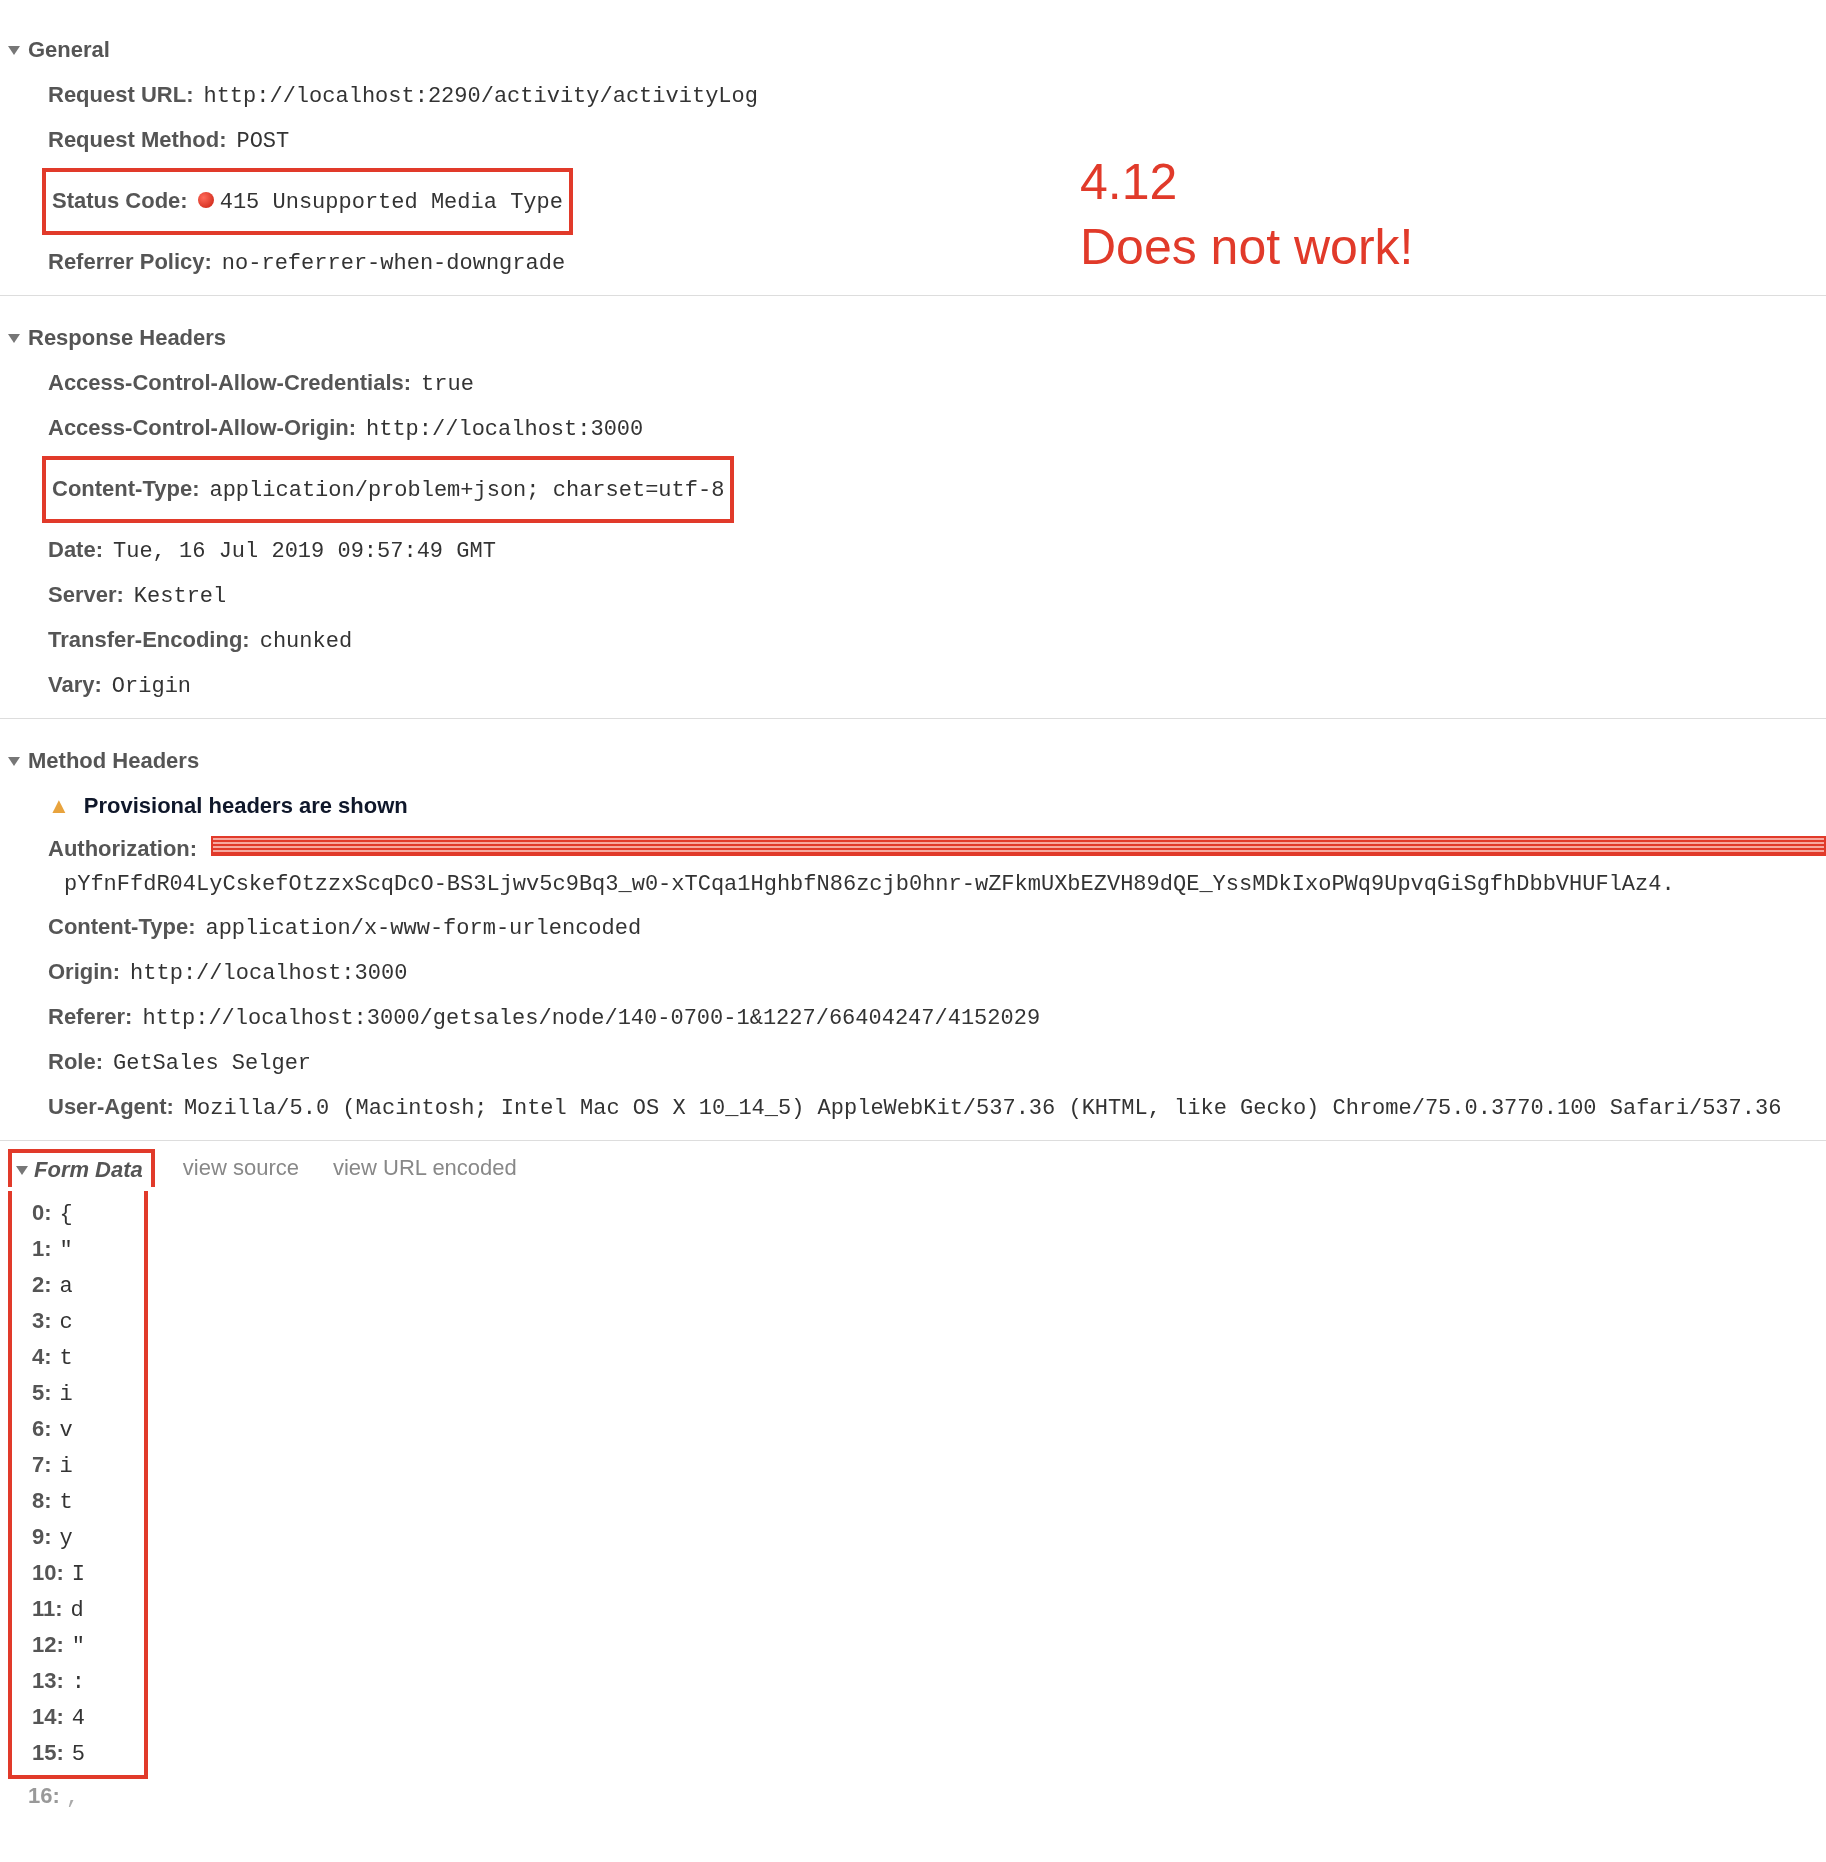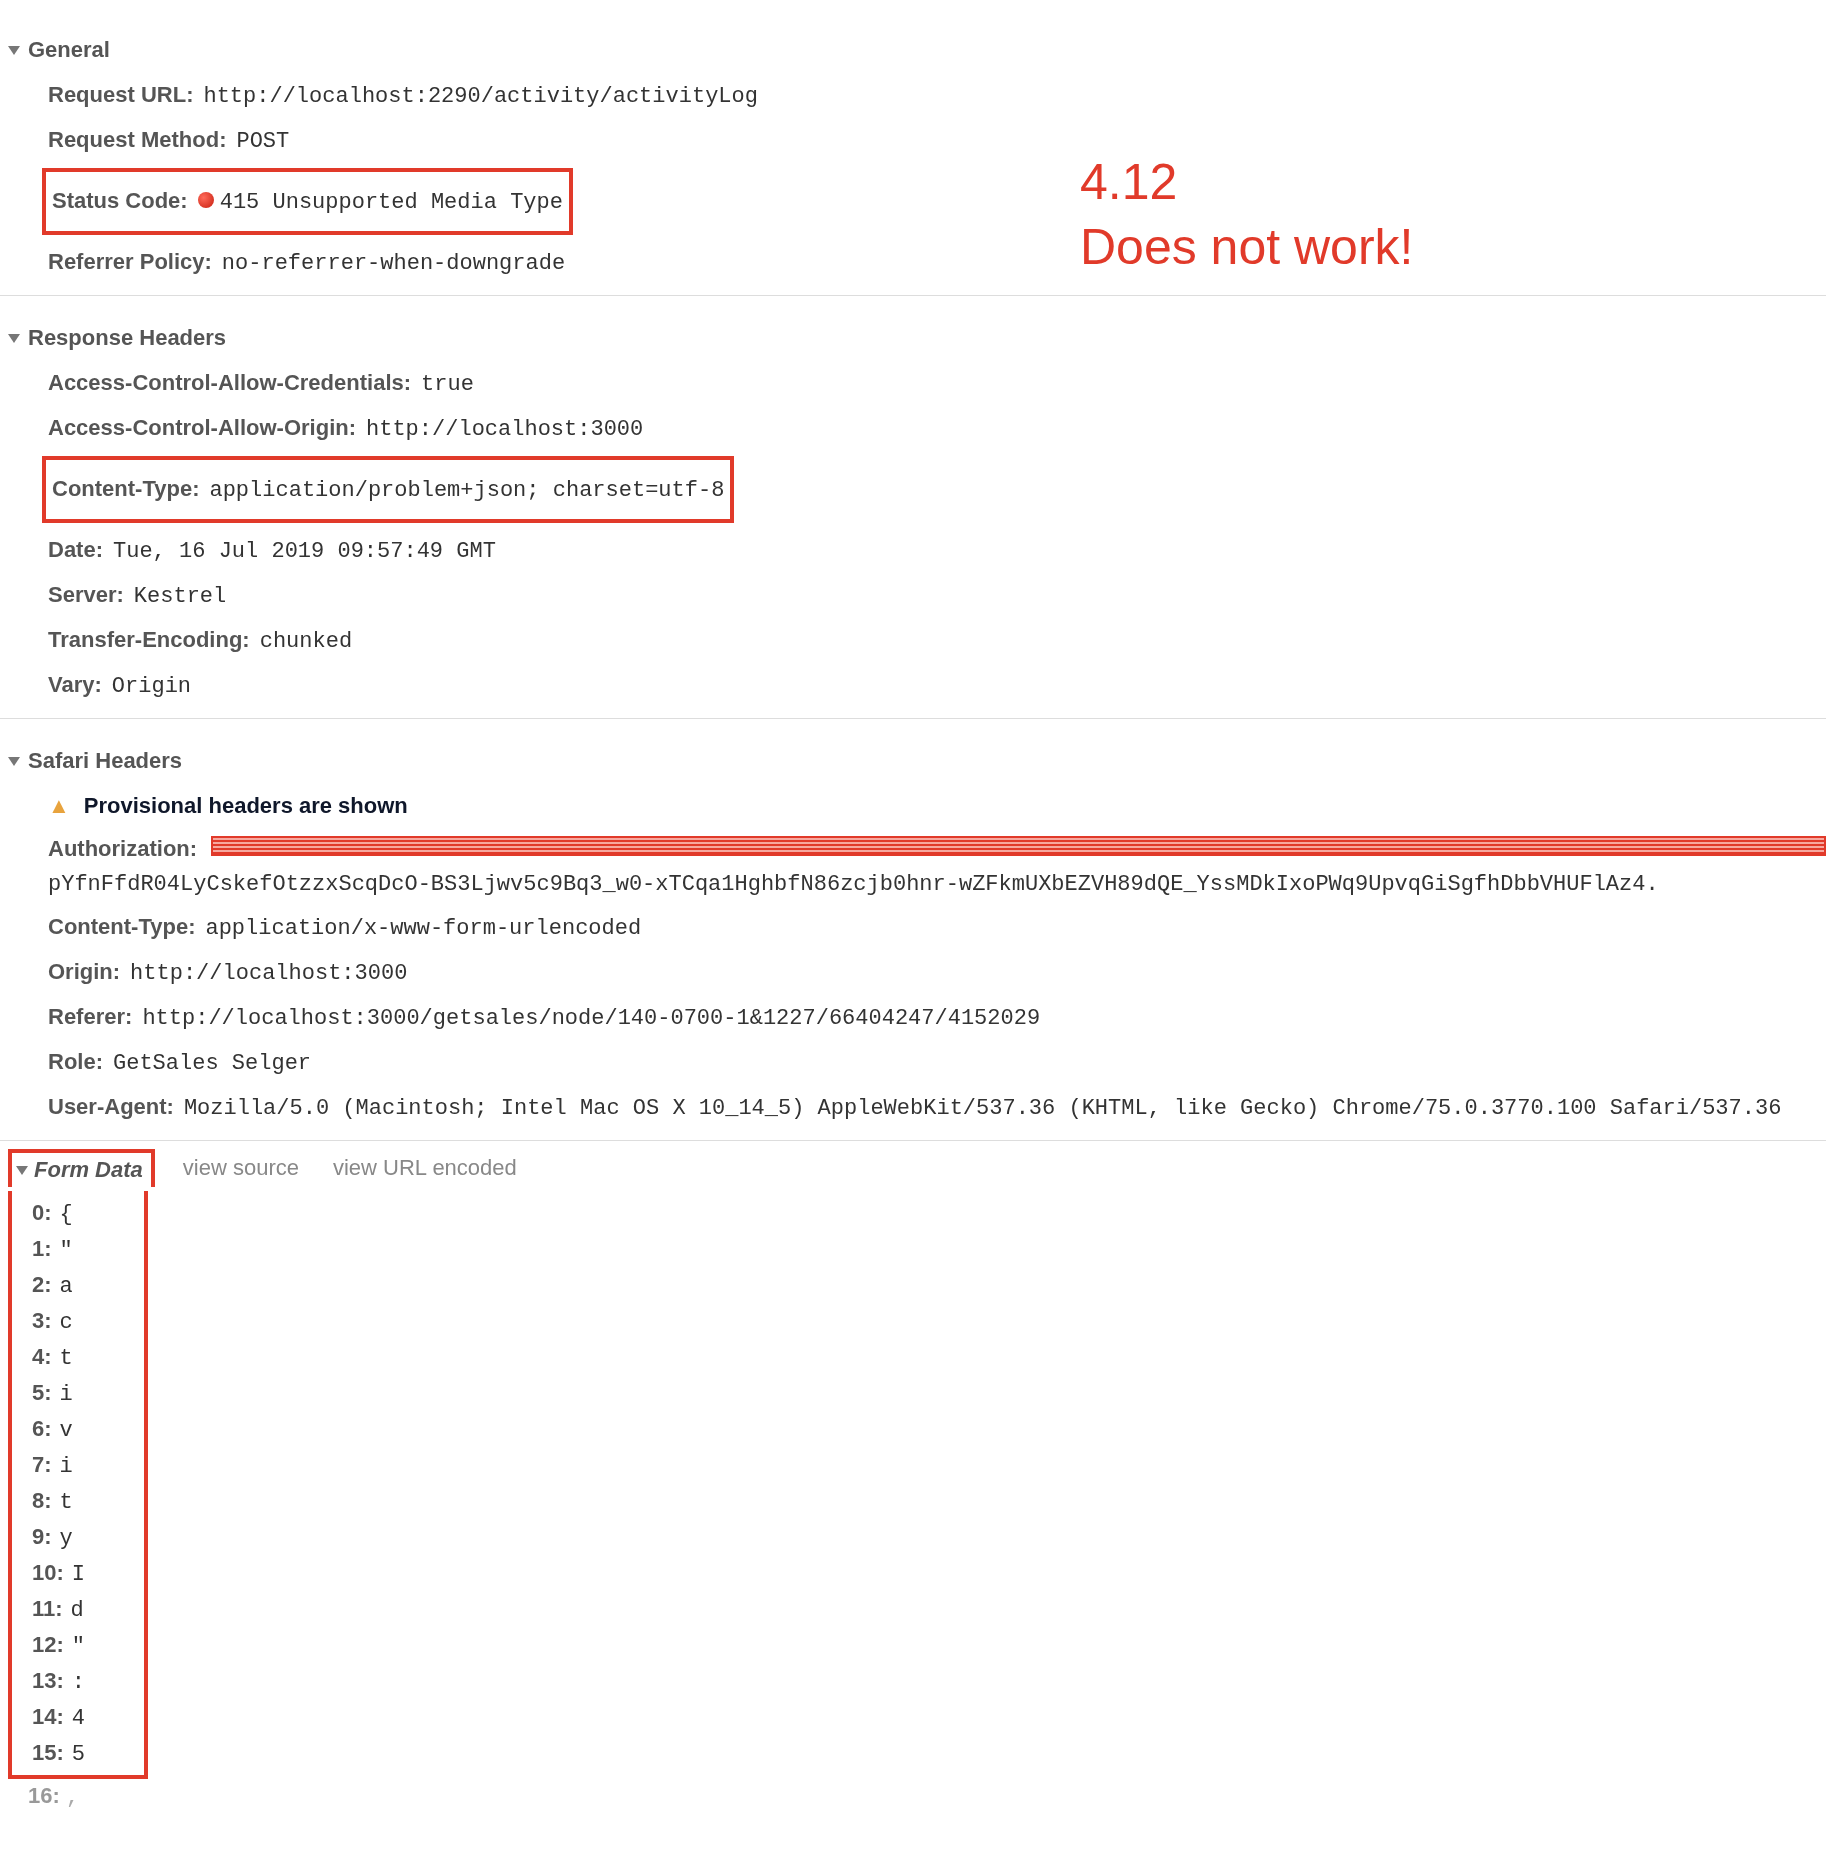--- a/index.html
+++ b/index.html
@@ -90,21 +90,21 @@
     .redacted {
       display: inline-block;
       height: 20px;
       background: repeating-linear-gradient(0deg, #e13a2a, #e13a2a 2px, #f7a89f 2px, #f7a89f 4px);
       border: 2px solid #e13a2a;
       width: 1620px;
       vertical-align: middle;
       margin-left: 4px;
     }
     .auth-continuation {
-      padding-left: 48px;
+      padding-left: 64px;
       font-family: Menlo, Monaco, Consolas, "Courier New", monospace;
       padding-top: 2px;
       padding-bottom: 8px;
       word-break: break-all;
     }
     .annotation {
       position: absolute;
       color: #e13a2a;
       font-size: 50px;
       font-family: -apple-system, BlinkMacSystemFont, "Segoe UI", Helvetica, Arial, sans-serif;
@@ -244,21 +244,21 @@
     <div class="row">
       <span class="row-label">Vary</span>
       <span class="row-value">Origin</span>
     </div>
   </div>
 </div>
 
 <div class="section">
   <div class="section-header">
     <span class="caret"></span>
-    <span>Safari Headers</span>
+    <span>Method Headers</span>
   </div>
   <div class="rows">
     <div class="row">
       <span class="warning-icon">▲</span>
       <span class="provisional">Provisional headers are shown</span>
     </div>
     <div class="row">
       <span class="row-label">Authorization</span>
       <span class="redacted"></span>
     </div>

